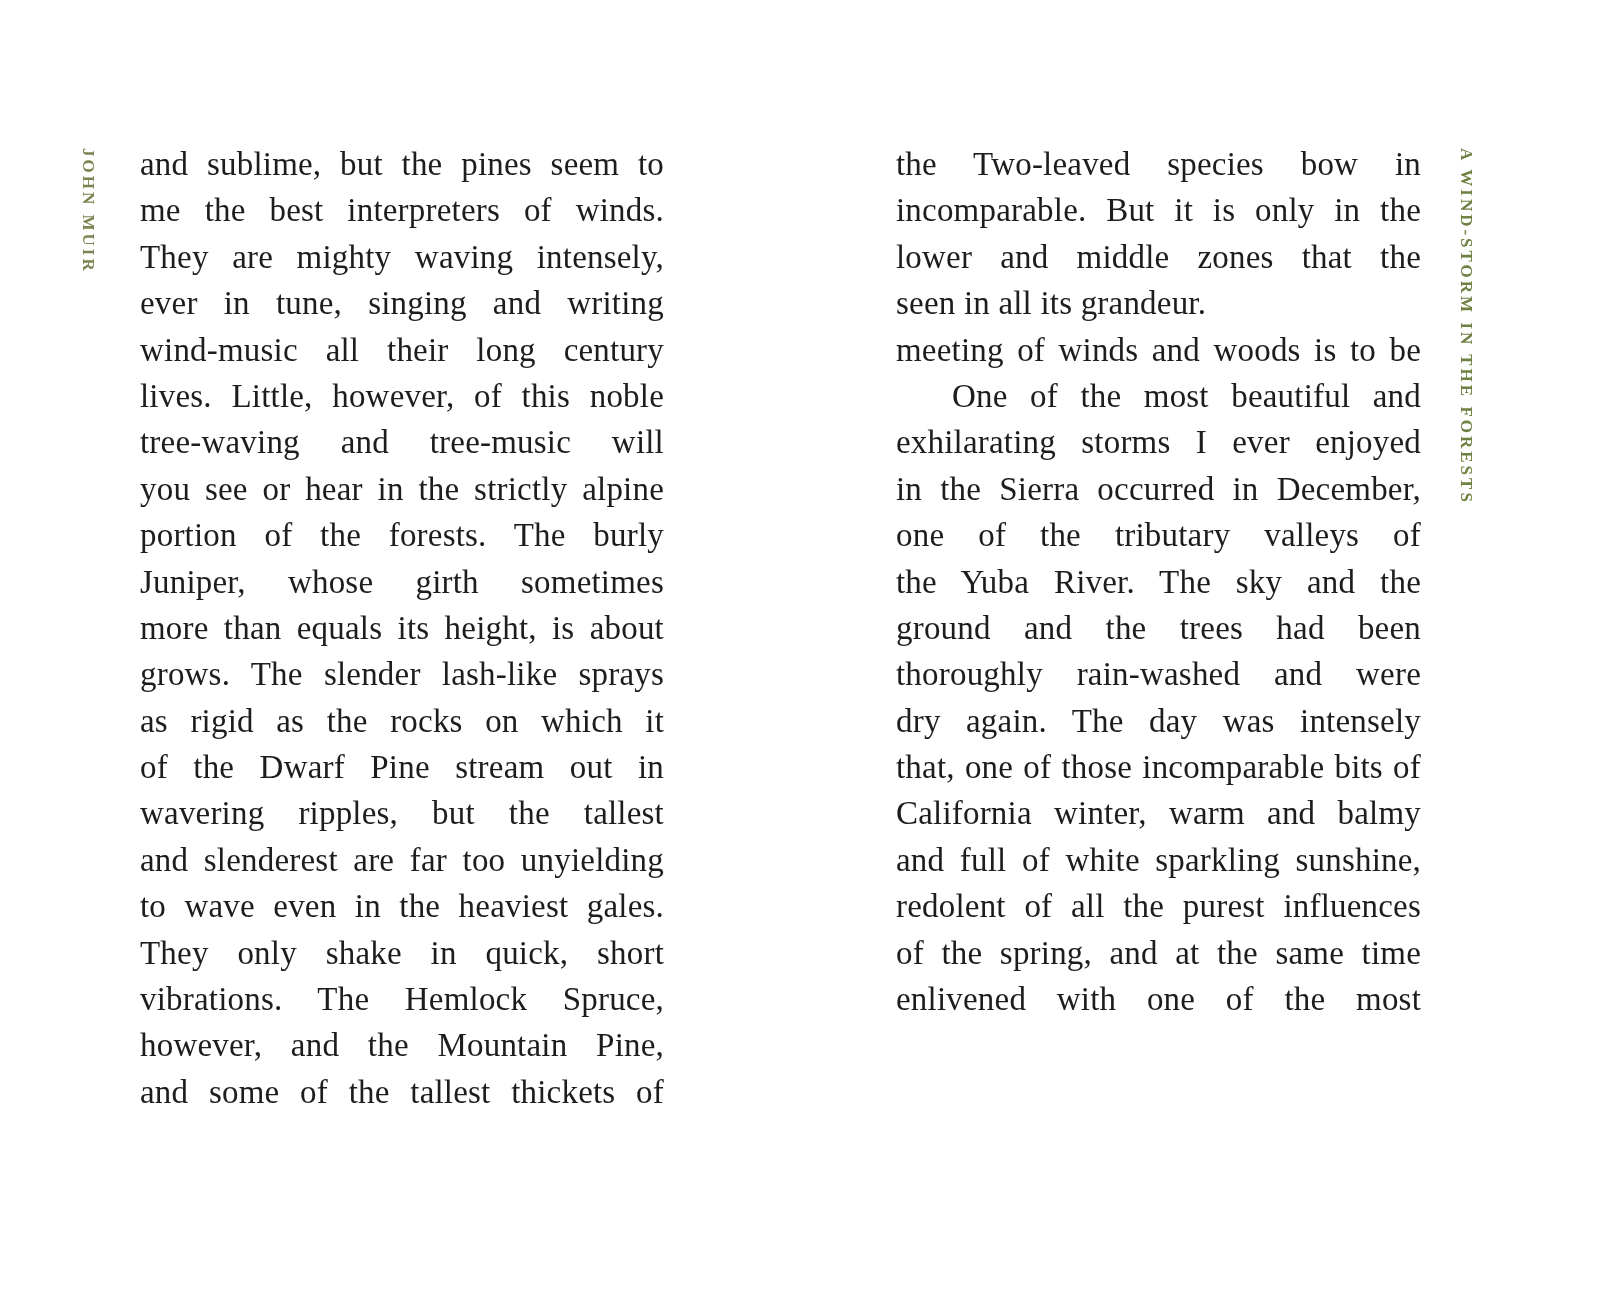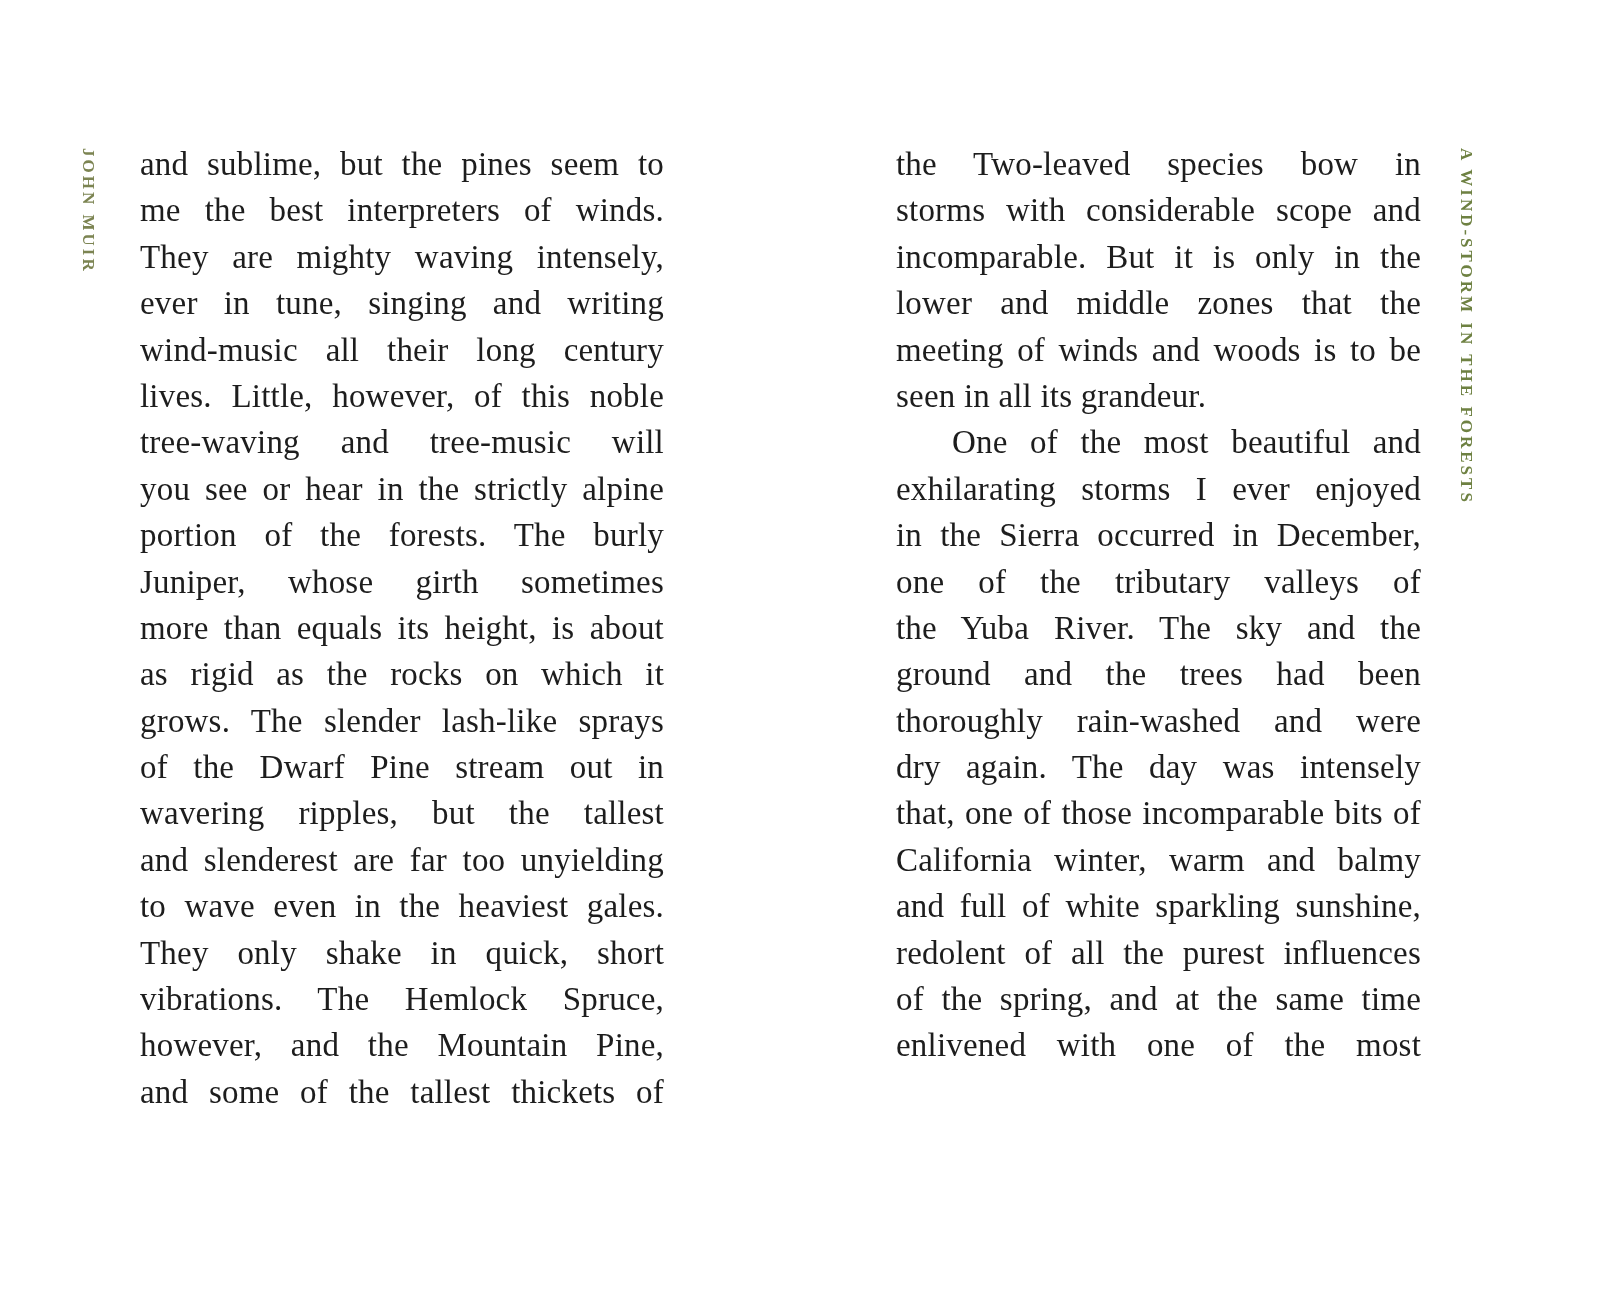--- a/index.html
+++ b/index.html
@@ -72,39 +72,38 @@
       <div class="line">me the best interpreters of winds.</div>
       <div class="line">They are mighty waving intensely,</div>
       <div class="line">ever in tune, singing and writing</div>
       <div class="line">wind-music all their long century</div>
       <div class="line">lives. Little, however, of this noble</div>
       <div class="line">tree-waving and tree-music will</div>
       <div class="line">you see or hear in the strictly alpine</div>
       <div class="line">portion of the forests. The burly</div>
       <div class="line">Juniper, whose girth sometimes</div>
       <div class="line">more than equals its height, is about</div>
+      <div class="line">grows. The slender lash-like sprays</div>
       <div class="line">as rigid as the rocks on which it</div>
-      <div class="line">grows. The slender lash-like sprays</div>
       <div class="line">of the Dwarf Pine stream out in</div>
       <div class="line">wavering ripples, but the tallest</div>
       <div class="line">and slenderest are far too unyielding</div>
       <div class="line">to wave even in the heaviest gales.</div>
       <div class="line">They only shake in quick, short</div>
       <div class="line">vibrations. The Hemlock Spruce,</div>
       <div class="line">however, and the Mountain Pine,</div>
       <div class="line">and some of the tallest thickets of</div>
     </div>
 
   <div class="text-column right-col">
       <div class="line">the Two-leaved species bow in</div>
-      <div class="line">storms with considerable scope and</div>
       <div class="line">incomparable. But it is only in the</div>
       <div class="line">lower and middle zones that the</div>
+      <div class="line no-justify">seen in all its grandeur.</div>
       <div class="line">meeting of winds and woods is to be</div>
-      <div class="line no-justify">seen in all its grandeur.</div>
       <div class="line indented">One of the most beautiful and</div>
       <div class="line">exhilarating storms I ever enjoyed</div>
       <div class="line">in the Sierra occurred in December,</div>
       <div class="line">one of the tributary valleys of</div>
       <div class="line">the Yuba River. The sky and the</div>
       <div class="line">ground and the trees had been</div>
       <div class="line">thoroughly rain-washed and were</div>
       <div class="line">dry again. The day was intensely</div>
       <div class="line">that, one of those incomparable bits of</div>
       <div class="line">California winter, warm and balmy</div>

